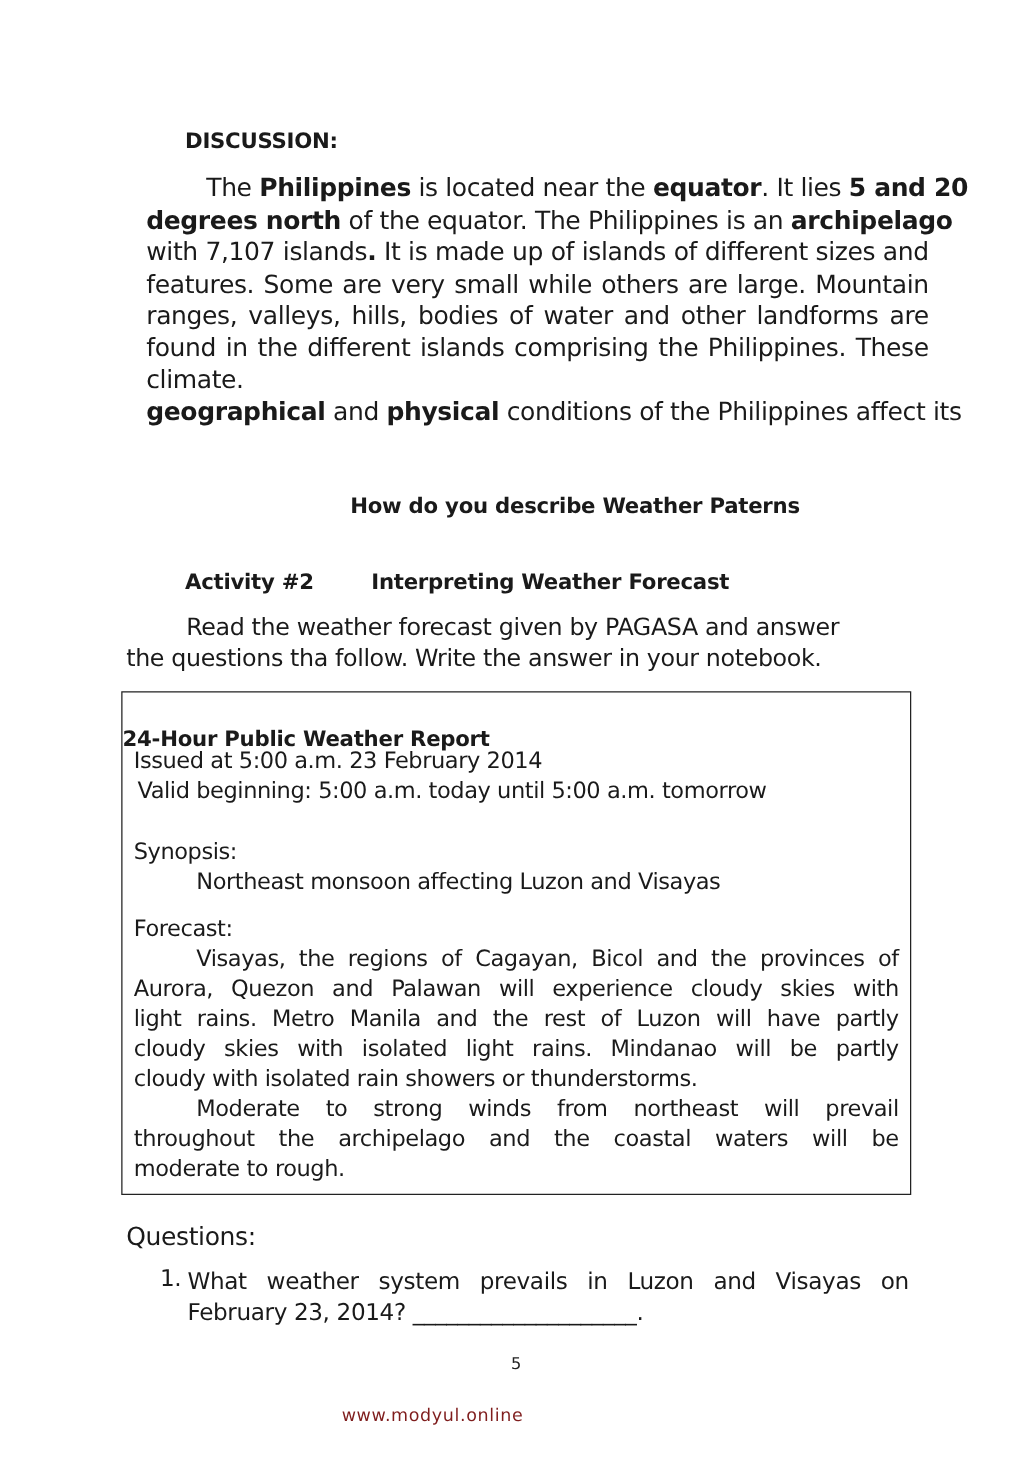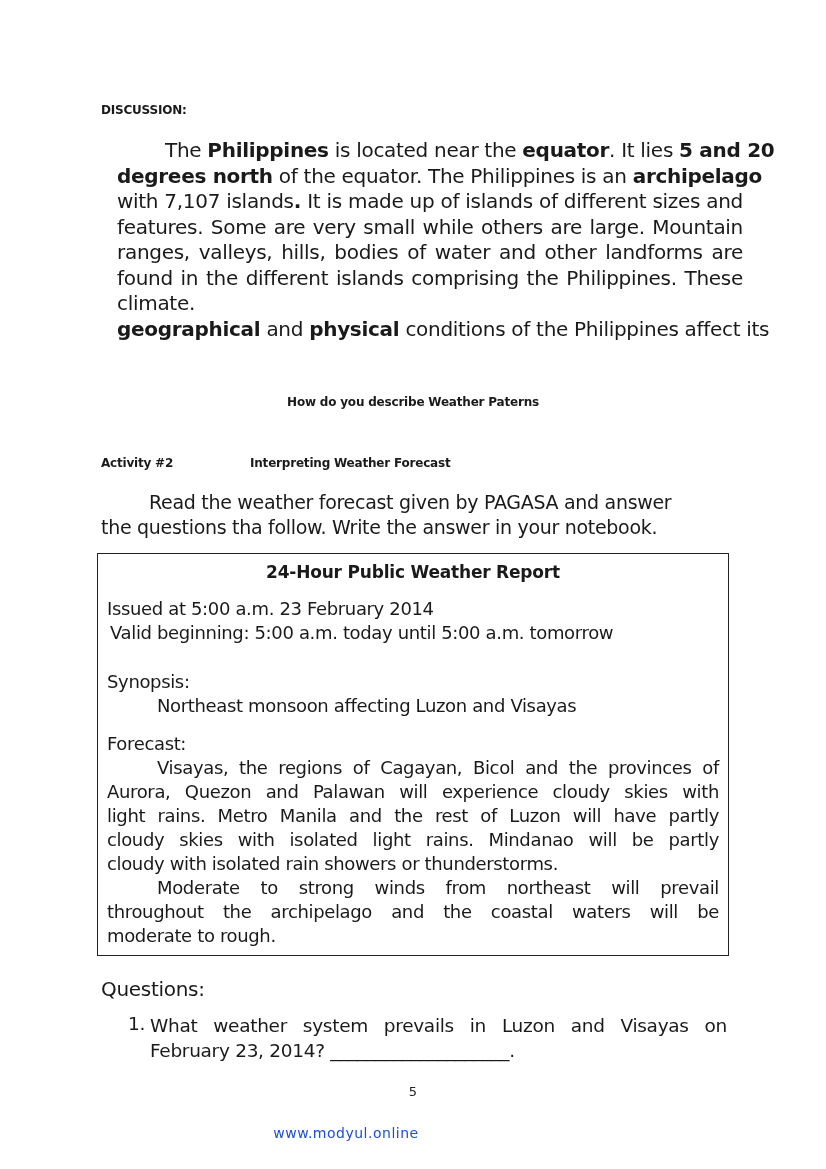--- a/index.html
+++ b/index.html
@@ -1,33 +1,33 @@
 <!DOCTYPE html>
 <html><head>
 <meta charset="utf-8">
 <style>
   html, body { margin: 0; padding: 0; background: #ffffff; }
   body { width: 826px; height: 1169px; position: relative; overflow: hidden;
          font-family: "DejaVu Sans", sans-serif; color: #1a1a1a; }
   .abs { position: absolute; }
-  .heading { font-weight: bold; font-size: 12px; letter-spacing: -0.2px; }
+  .heading { font-weight: bold; font-size: 17px; letter-spacing: -0.2px; margin-left: 47px; }
   .para { font-size: 20px; line-height: 25.5px; text-align: justify; letter-spacing: -0.3px; margin-left: 16px; }
   .para .line { display: block; text-align: justify; text-align-last: justify; white-space: nowrap; }
   .para .line.last { text-align-last: left; }
   b { font-weight: bold; }
   .indent { display: inline-block; width: 48px; }
   .box { position: absolute; left: 97px; top: 553px; width: 632px; height: 403px;
          border: 1.5px solid #222; box-sizing: border-box; }
-  .box-title { position: absolute; left: 0; width: 100%; top: 8px; text-align: center;
+  .box-title { position: absolute; left: 0; width: 100%; top: 28px; 
                font-weight: bold; font-size: 17px; letter-spacing: -0.2px; }
   .box-text { font-size: 18px; line-height: 24px; letter-spacing: -0.35px; }
   .jline { display: block; text-align: justify; text-align-last: justify; white-space: nowrap; }
   .jline.last { text-align-last: left; }
   .page-num { position: absolute; left: 0; width: 826px; top: 1084px; text-align: center; font-size: 13px; color: #222; }
-  .watermark { position: absolute; left: 0; width: 692px; top: 1125px; text-align: center; font-size: 14px; color: #1d4ed8; letter-spacing: 0.5px; }
+  .watermark { position: absolute; left: 0; width: 692px; top: 1125px; text-align: center; font-size: 14px; color: #7f1d1d; letter-spacing: 0.5px; }
 </style>
 </head>
 <body>
 
 <div class="abs heading" style="left:101px; top:103px;">DISCUSSION:</div>
 
 <div class="abs para" style="left:101px; top:138px; width:626px;">
   <span class="line"><span class="indent"></span><span>The </span><b>Philippines</b><span> is located near the </span><b>equator</b><span>. It lies </span><b>5 and 20</b></span>
   <span class="line"><b>degrees north</b><span> of the equator. The Philippines is an </span><b>archipelago</b></span>
   <span class="line"><span>with 7,107 islands</span><b>.</b><span> It is made up of islands of different sizes and</span></span>

